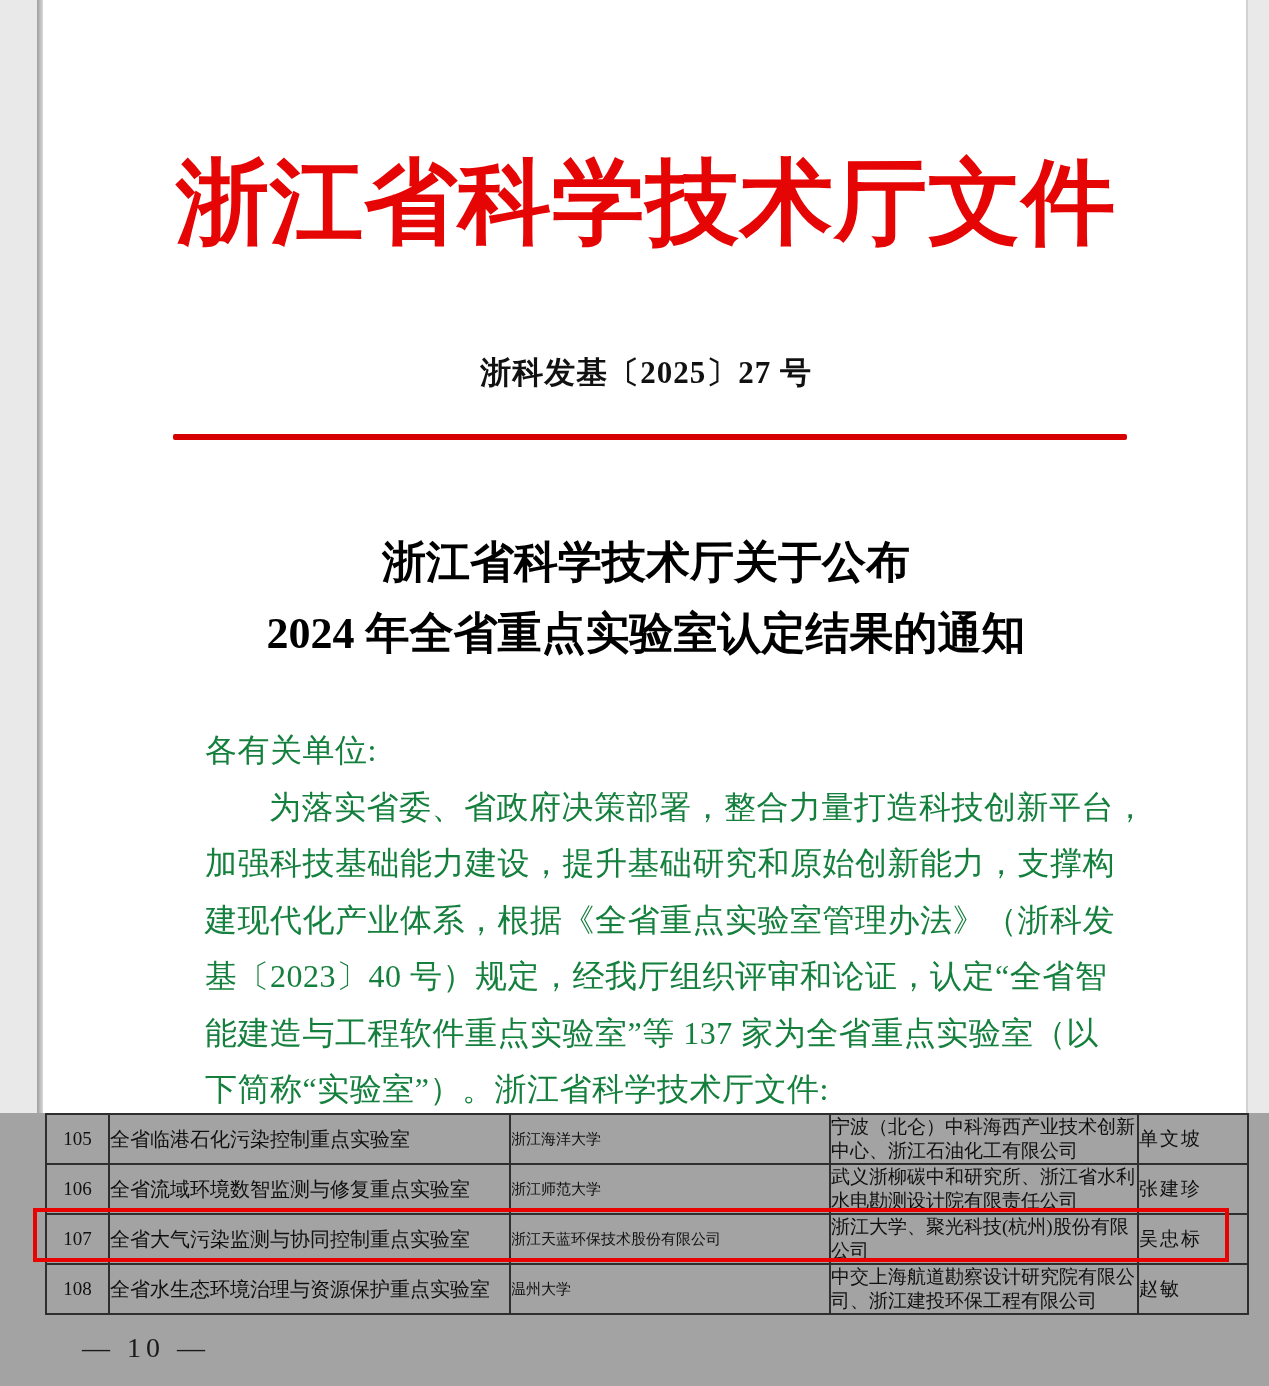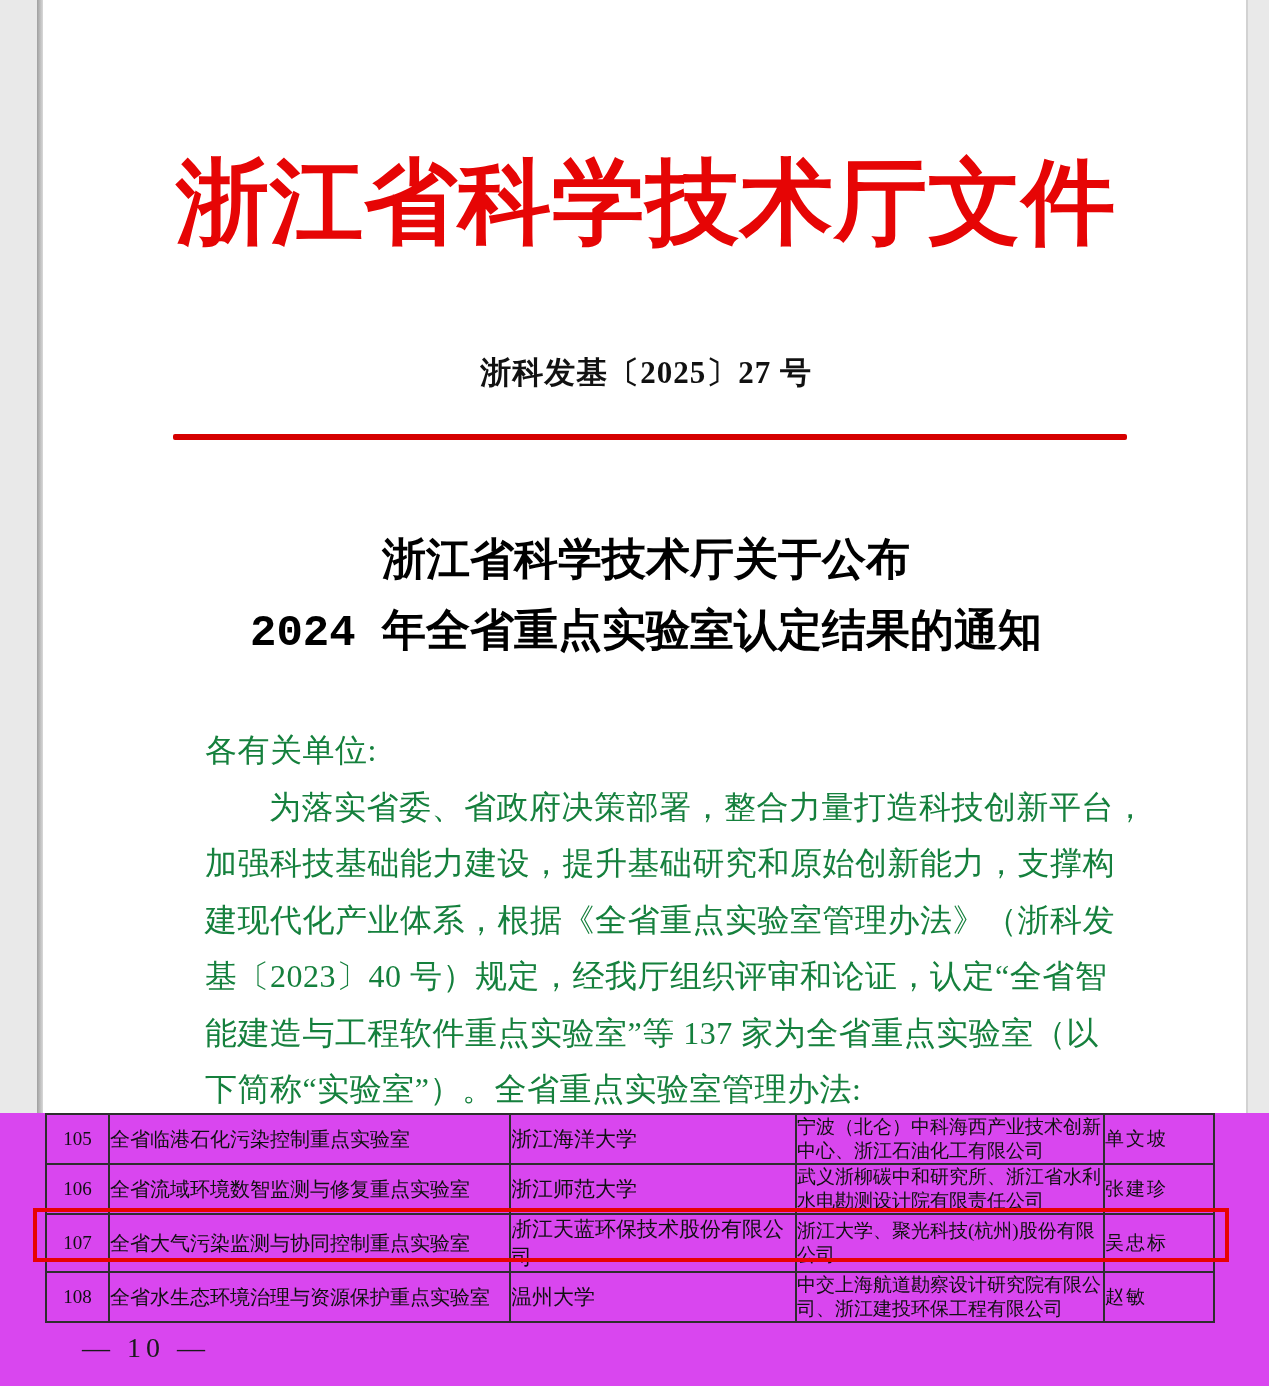--- a/index.html
+++ b/index.html
@@ -26,42 +26,42 @@
     position:absolute; top:352px; left:44px; width:1204px;
     text-align:center; font-size:31px; color:#111111; letter-spacing:1px;font-weight:bold;
   }
   .red-rule {
     position:absolute; top:434px; left:173px; width:954px; height:6px;
     background:#d60000; border-radius:2px;
   }
   .notice-title {
     position:absolute; top:527px; left:44px; width:1204px;
     text-align:center; font-weight:bold; color:#000000;
-    font-size:44px; line-height:71px; white-space:nowrap;font-family:Liberation Mono, monospace;
+    font-size:44px; line-height:71px; white-space:nowrap;
   }
   .body-block {
     position:absolute; top:722px; left:205px; width:990px;
     font-size:32px; color:#15803d; line-height:56.5px;
   }
   .body-line { white-space:nowrap; letter-spacing:0.5px; }
   .body-line.indent { text-indent:64px; }
 
   
-  .bottom-section { position:absolute; top:1113px; left:0; width:1269px; height:273px; background:#d946ef; }
+  .bottom-section { position:absolute; top:1113px; left:0; width:1269px; height:273px; background:#a3a3a3; }
   table.results {
     position:absolute; left:45px; top:0; width:1168px;
     border-collapse:collapse; table-layout:fixed;
   }
   table.results td {
     border:2px solid #2e2e2e; height:49px; box-sizing:border-box;
     padding:0; color:#101010; overflow:hidden;
   }
   td.c-no   { width:63px;  text-align:center; font-size:19px; }
   td.c-lab  { width:401px; padding-left:27px; font-size:20px;margin-left:36px; }
-  td.c-inst { width:286px; padding-left:15px; font-size:21px;border-radius:20px; }
+  td.c-inst { width:320px; padding-left:15px; font-size:15px;border-radius:20px; }
   td.c-part { width:308px; padding:2px 10px;  font-size:19px; line-height:24px;margin-left:7px; }
   td.c-dir  { width:110px; font-size:19px; letter-spacing:2px; }
 
   .highlight-box {
     position:absolute; left:33px; top:95px; width:1196px; height:54px;
     box-sizing:border-box; border:4px solid #e80202; pointer-events:none;
   }
   .page-number {
     position:absolute; left:82px; top:219px;
     font-size:28px; color:#1a1a1a; letter-spacing:5px; white-space:nowrap;
@@ -89,21 +89,21 @@
       <div>2024 年全省重点实验室认定结果的通知</div>
     </div>
 
     <div class="body-block">
       <div class="body-line">各有关单位:</div>
       <div class="body-line indent">为落实省委、省政府决策部署，整合力量打造科技创新平台，</div>
       <div class="body-line">加强科技基础能力建设，提升基础研究和原始创新能力，支撑构</div>
       <div class="body-line">建现代化产业体系，根据《全省重点实验室管理办法》（浙科发</div>
       <div class="body-line">基〔2023〕40 号）规定，经我厅组织评审和论证，认定“全省智</div>
       <div class="body-line">能建造与工程软件重点实验室”等 137 家为全省重点实验室（以</div>
-      <div class="body-line">下简称“实验室”）。全省重点实验室管理办法:</div>
+      <div class="body-line">下简称“实验室”）。浙江省科学技术厅文件:</div>
     </div>
   </div>
 
   <div class="bottom-section">
     <table class="results">
       <tbody>
         <tr>
           <td class="c-no">105</td>
           <td class="c-lab">全省临港石化污染控制重点实验室</td>
           <td class="c-inst">浙江海洋大学</td>

